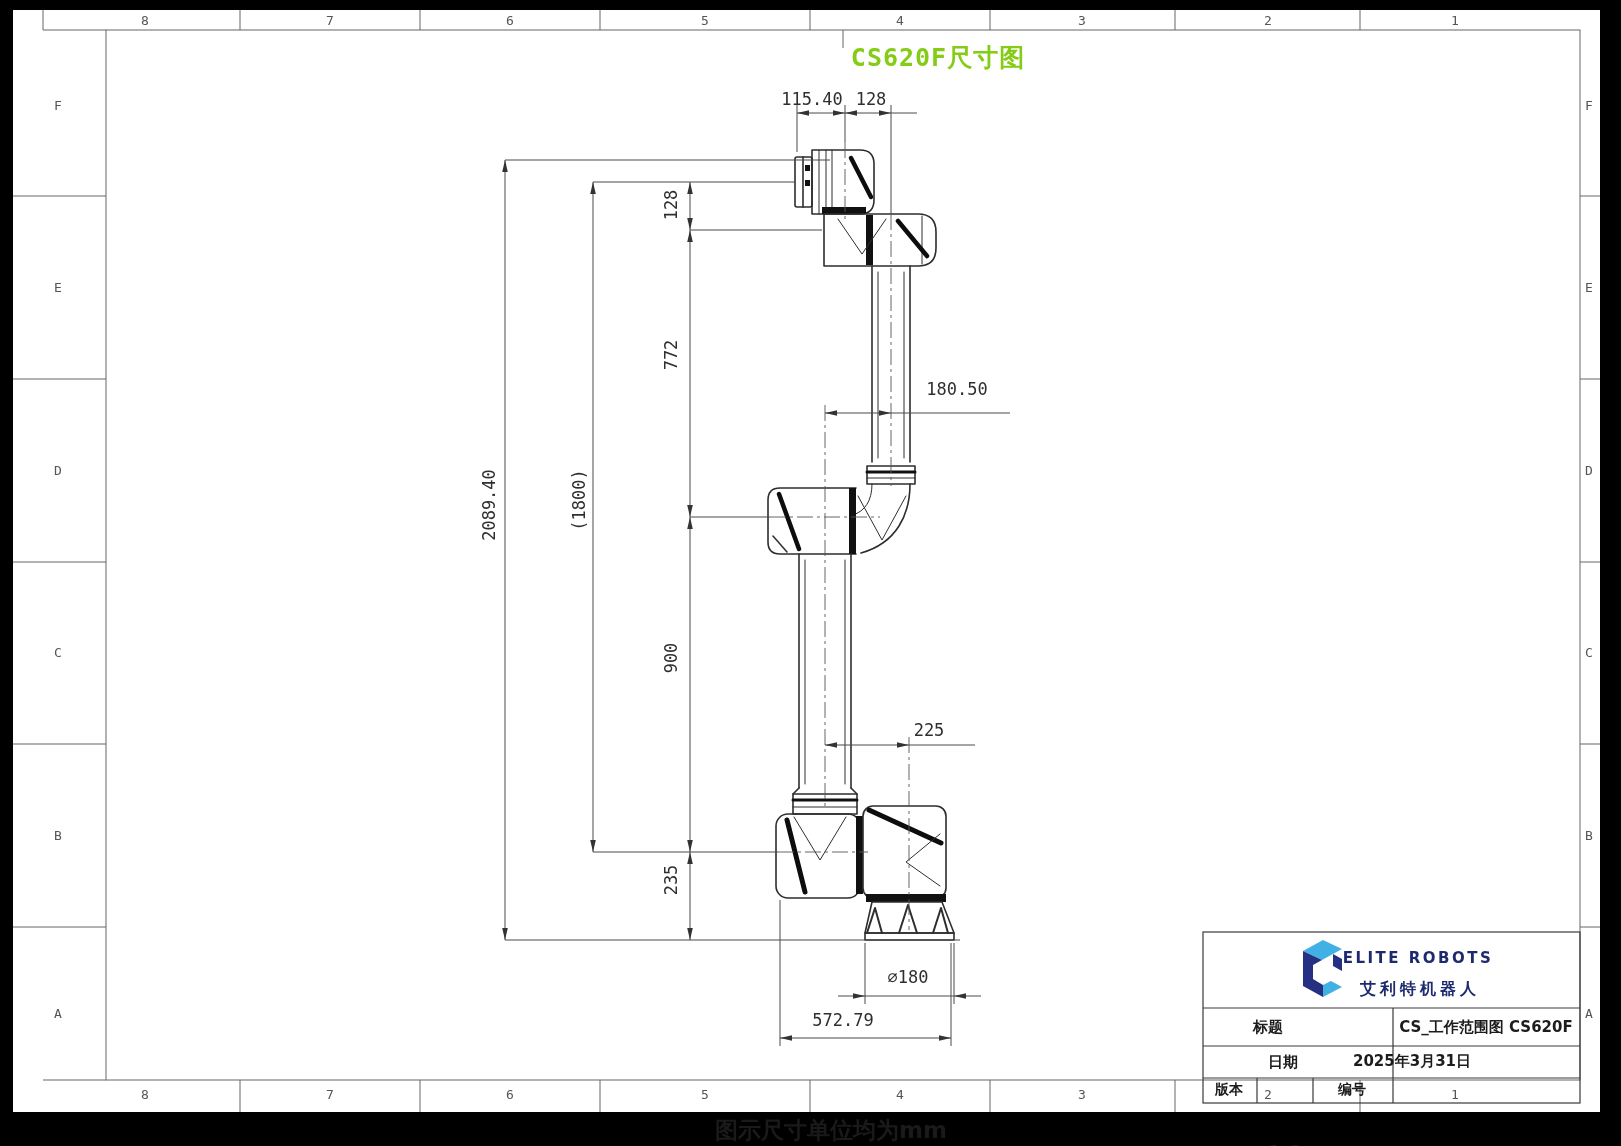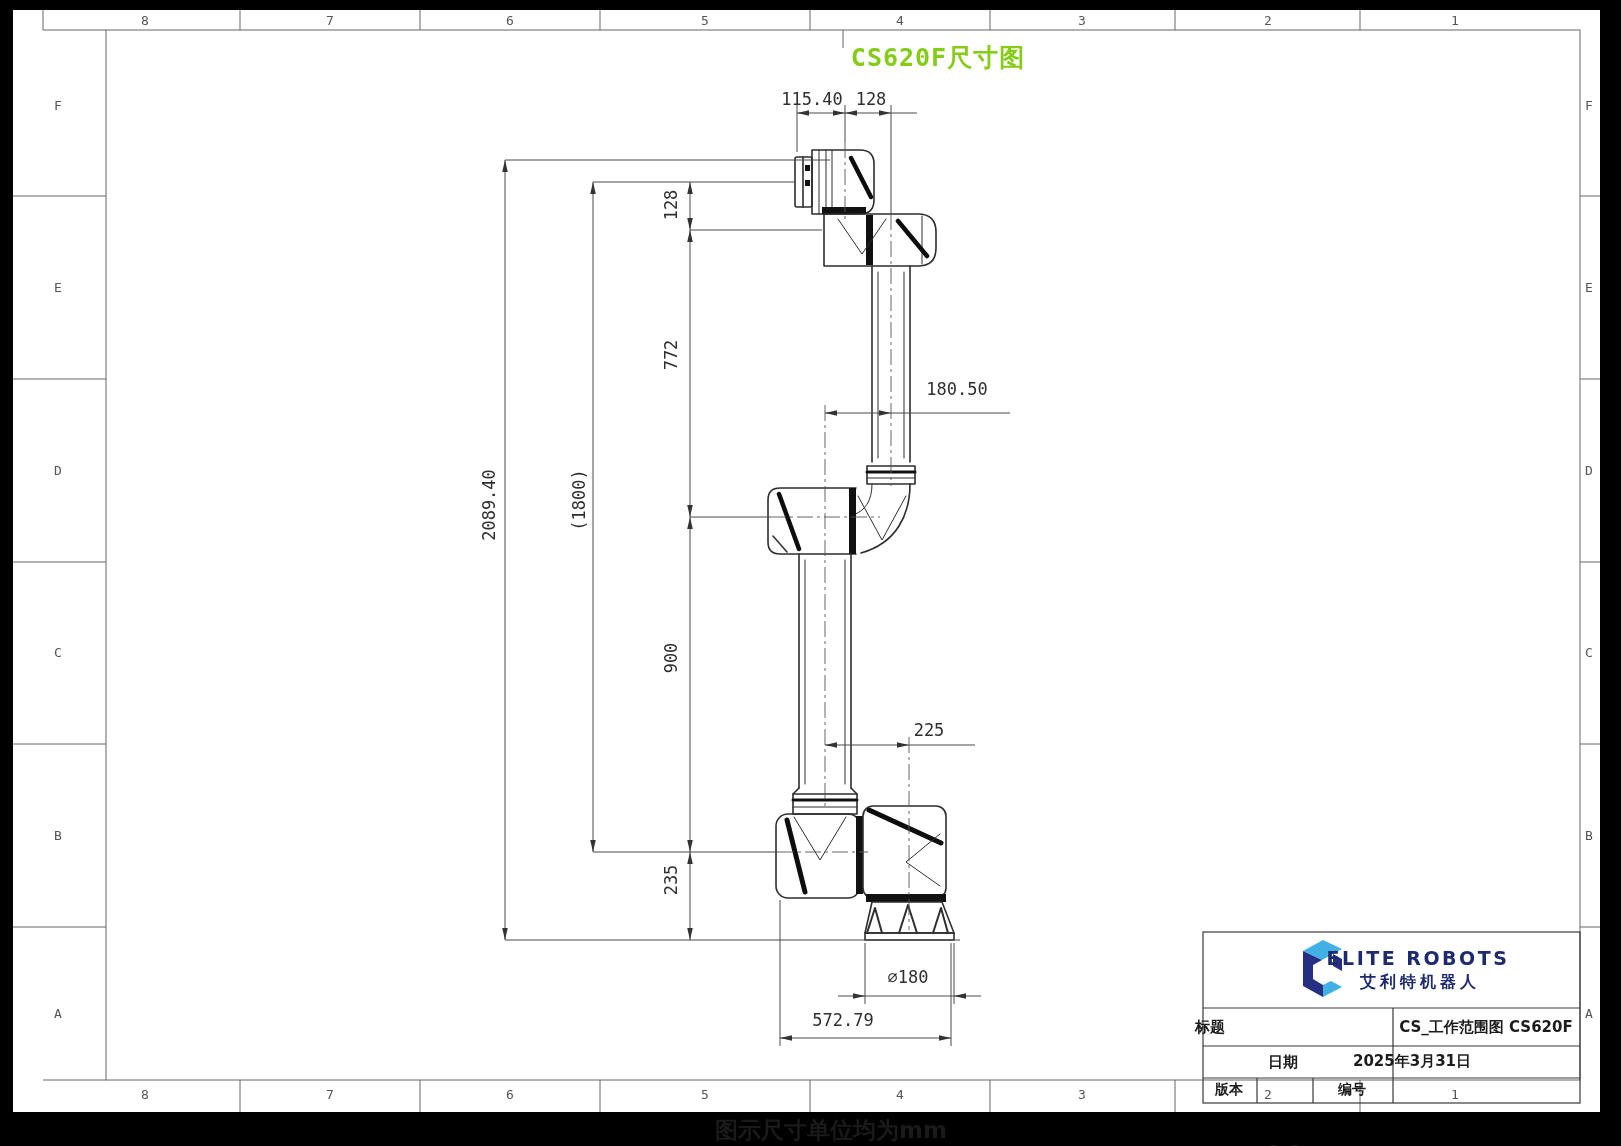--- a/index.html
+++ b/index.html
@@ -8,22 +8,22 @@
   svg{position:absolute;left:0;top:0;}
   .lbl{position:absolute;transform:translate(-50%,-50%);white-space:nowrap;color:#2f2f2f;
        font-family:"DejaVu Sans Mono","DejaVu Sans",monospace;font-size:17px;}
   .lbl.rot{transform:translate(-50%,-50%) rotate(-90deg);}
   .page-title{font-size:25px;font-weight:bold;letter-spacing:1px;color:#84cc16;}
   .note{font-size:23px;font-weight:bold;color:#1a1a1a;font-family:"DejaVu Sans",sans-serif;}
   .grid-lbl{position:absolute;transform:translate(-50%,-50%);color:#555;font-size:13px;
             font-family:"DejaVu Sans Mono",monospace;}
   .tb-text{position:absolute;transform:translate(-50%,-50%);white-space:nowrap;color:#1c1c1c;
            font-size:15px;font-weight:bold;font-family:"DejaVu Sans",sans-serif;}
-  .brand-en{color:#1e2a6e;font-size:19px;font-weight:800;letter-spacing:2.5px;}
-  .brand-cn{color:#1e2a6e;font-size:16px;font-weight:700;letter-spacing:4px;}
+  .brand-en{color:#1e2a6e;font-size:15px;font-weight:800;letter-spacing:2.5px;}
+  .brand-cn{color:#1e2a6e;font-size:16px;font-weight:700;letter-spacing:4px;margin-top:7px;}
 </style>
 </head>
 <body>
 
 <div class="stage">
 
 <svg width="1621" height="1146" viewBox="0 0 1621 1146">
 
   <rect x="13" y="10" width="1587" height="1102" fill="#ffffff"></rect>
 
@@ -249,21 +249,21 @@
 <span class="lbl rot" style="left:671px;top:880px">235</span>
 <span class="lbl" style="left:957px;top:389px">180.50</span>
 <span class="lbl" style="left:929px;top:730px">225</span>
 <span class="lbl" style="left:908px;top:977px">⌀180</span>
 <span class="lbl" style="left:843px;top:1020px">572.79</span>
 
 <span class="lbl note" style="left:831px;top:1130px">图示尺寸单位均为mm</span>
 
 <span class="tb-text brand-en" style="left:1418px;top:958px">ELITE ROBOTS</span>
 <span class="tb-text brand-cn" style="left:1420px;top:982px">艾利特机器人</span>
-<span class="tb-text" style="left:1210px;top:1027px">标题</span>
+<span class="tb-text" style="left:1268px;top:1027px">标题</span>
 <span class="tb-text" style="left:1486px;top:1027px">CS_工作范围图 CS620F</span>
 <span class="tb-text" style="left:1283px;top:1062px">日期</span>
 <span class="tb-text" style="left:1412px;top:1061px">2025年3月31日</span>
 <span class="tb-text" style="left:1229px;top:1090px;font-size:14px">版本</span>
 <span class="tb-text" style="left:1285px;top:1152px;font-size:20px">1.2</span>
 <span class="tb-text" style="left:1352px;top:1090px;font-size:14px">编号</span>
 <span class="tb-text" style="left:1486px;top:1090px;font-size:14px"></span>
 
 <div id="grid-labels">
       <span class="grid-lbl" style="left: 145px; top: 20px;">8</span>

